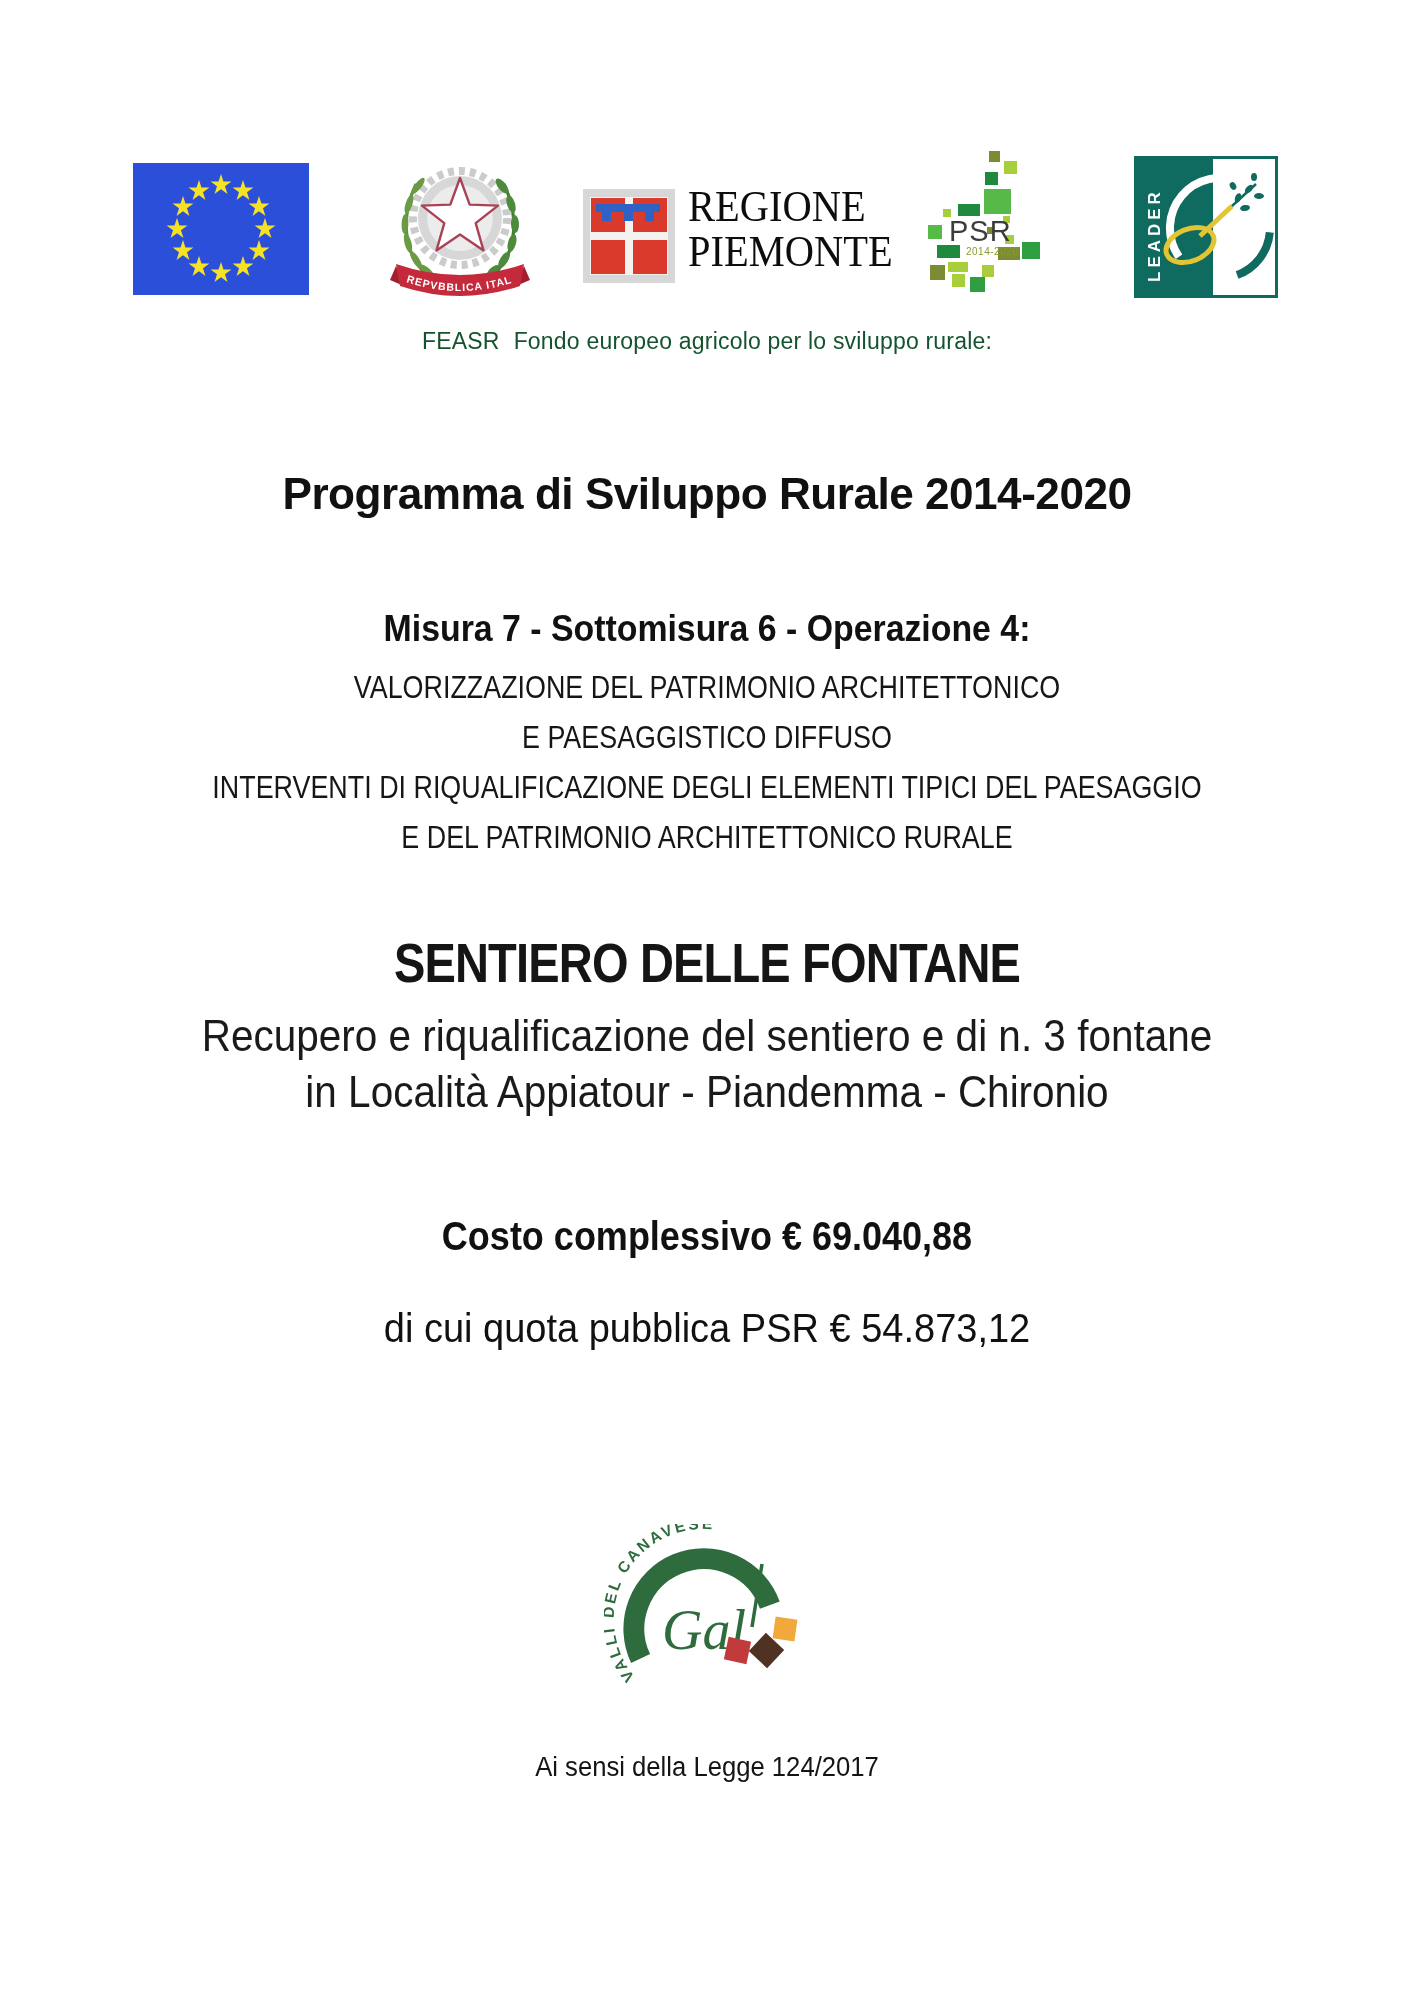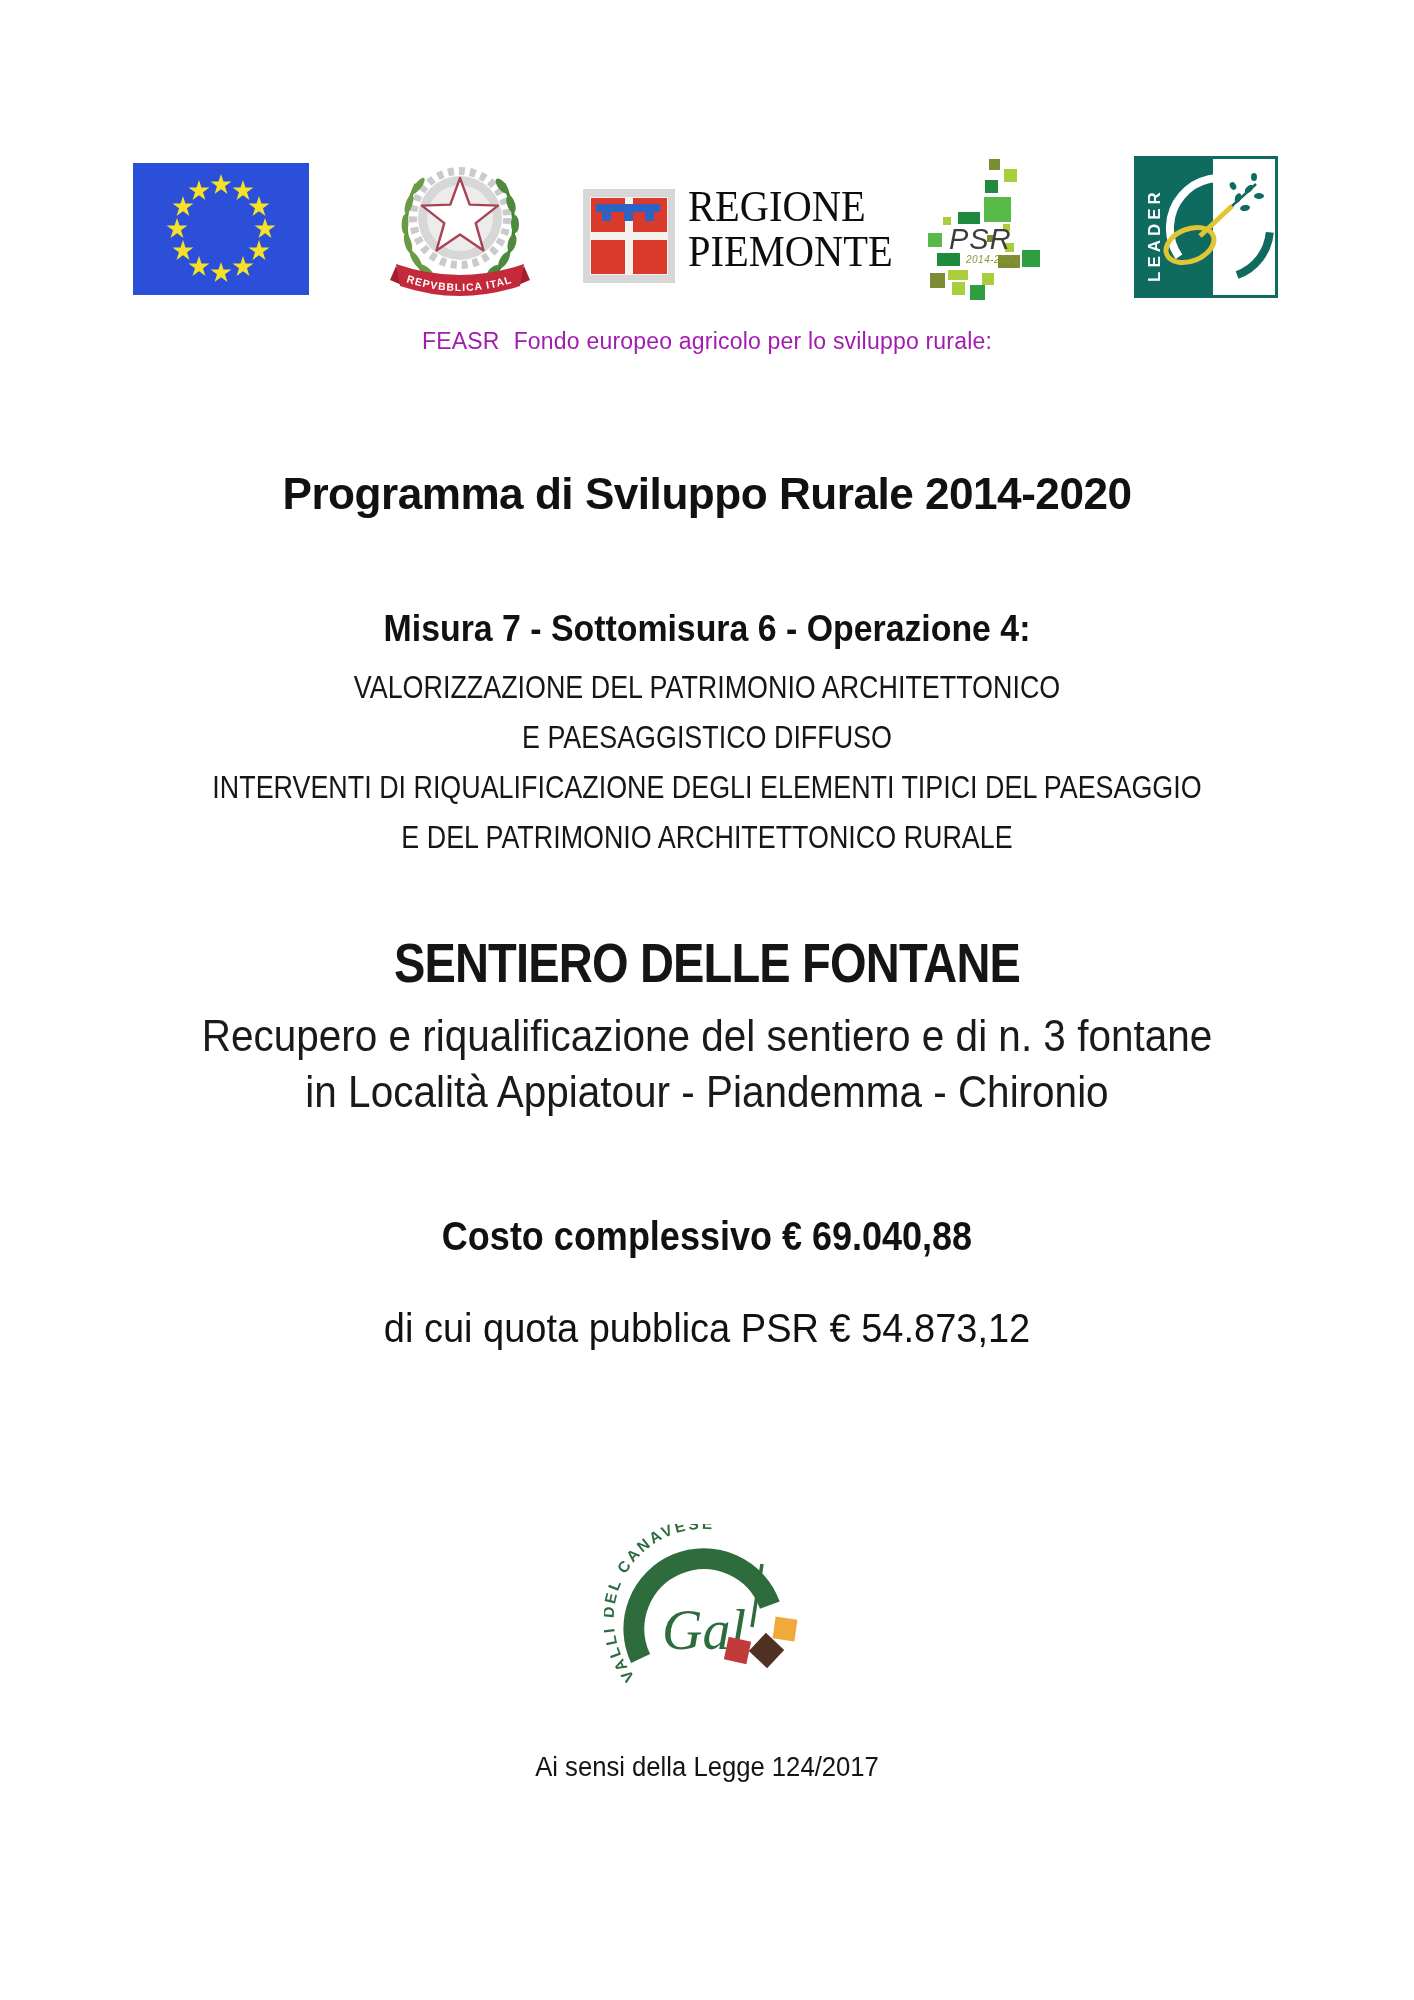--- a/index.html
+++ b/index.html
@@ -2,36 +2,36 @@
 <html><head>
 <meta charset="utf-8">
 <style>
   html,body{margin:0;padding:0;background:#fff;}
   .page{position:relative;width:1414px;height:2000px;background:#ffffff;overflow:hidden;
         font-family:"Liberation Sans",sans-serif;color:#111;}
   .abs{position:absolute;left:0;right:0;text-align:center;}
   
   .logo{position:absolute;}
   
-  .feasr{top:326px;font-size:23px;line-height:30px;color:#a21caf;letter-spacing:.2px;}
+  .feasr{top:326px;font-size:23px;line-height:30px;color:#14532d;letter-spacing:.2px;}
   .feasr .pfx{margin-right:14px;}
   
   .doc-title{top:468px;font-size:45px;font-weight:bold;letter-spacing:-.5px;transform:scaleX(.98);}
   .measure-head{top:608px;font-size:36px;font-weight:bold;transform:scaleX(.94);}
   .measure-lines{top:662px;font-size:32px;line-height:50px;font-weight:400;transform:scaleX(.84);color:#161616;}
   .proj-title{top:930px;font-size:56px;font-weight:800;letter-spacing:-1px;transform:scaleX(.84);color:#151515;}
   .proj-sub{top:1008px;font-size:44px;line-height:56px;font-weight:400;transform:scaleX(.92);color:#1a1a1a;}
   .cost-total{top:1214px;font-size:40px;font-weight:bold;transform:scaleX(.9);}
   .cost-public{top:1306px;font-size:40px;font-weight:400;transform:scaleX(.95);}
   .footer-line{top:1752px;font-size:27px;font-weight:400;transform:scaleX(.95);color:#141414;}
   
   .rp-text{position:absolute;left:688px;top:184px;font-family:"Liberation Serif",serif;
            font-size:44px;line-height:45px;color:#0d0d0d;transform:scaleX(.92);transform-origin:left top;white-space:nowrap;}
   
-  .psr{position:absolute;left:905px;top:128px;width:175px;height:185px;font-style:italic;}
+  .psr{position:absolute;left:905px;top:120px;width:175px;height:185px;}
   .psr .sq{position:absolute;}
   .g1{background:#2f9e41;} .g2{background:#57b947;} .g3{background:#a8ce3b;} .g5{background:#7b8c33;} .g6{background:#1f8a3d;}
   .psr-label{position:absolute;left:44px;top:95px;font-size:29px;letter-spacing:1px;color:#3c3c3c;}
   .psr-years{position:absolute;left:61px;top:126px;font-size:10px;color:#8a9a2f;letter-spacing:.5px;}
 </style>
 </head>
 <body>
 
 <div class="page">
 

